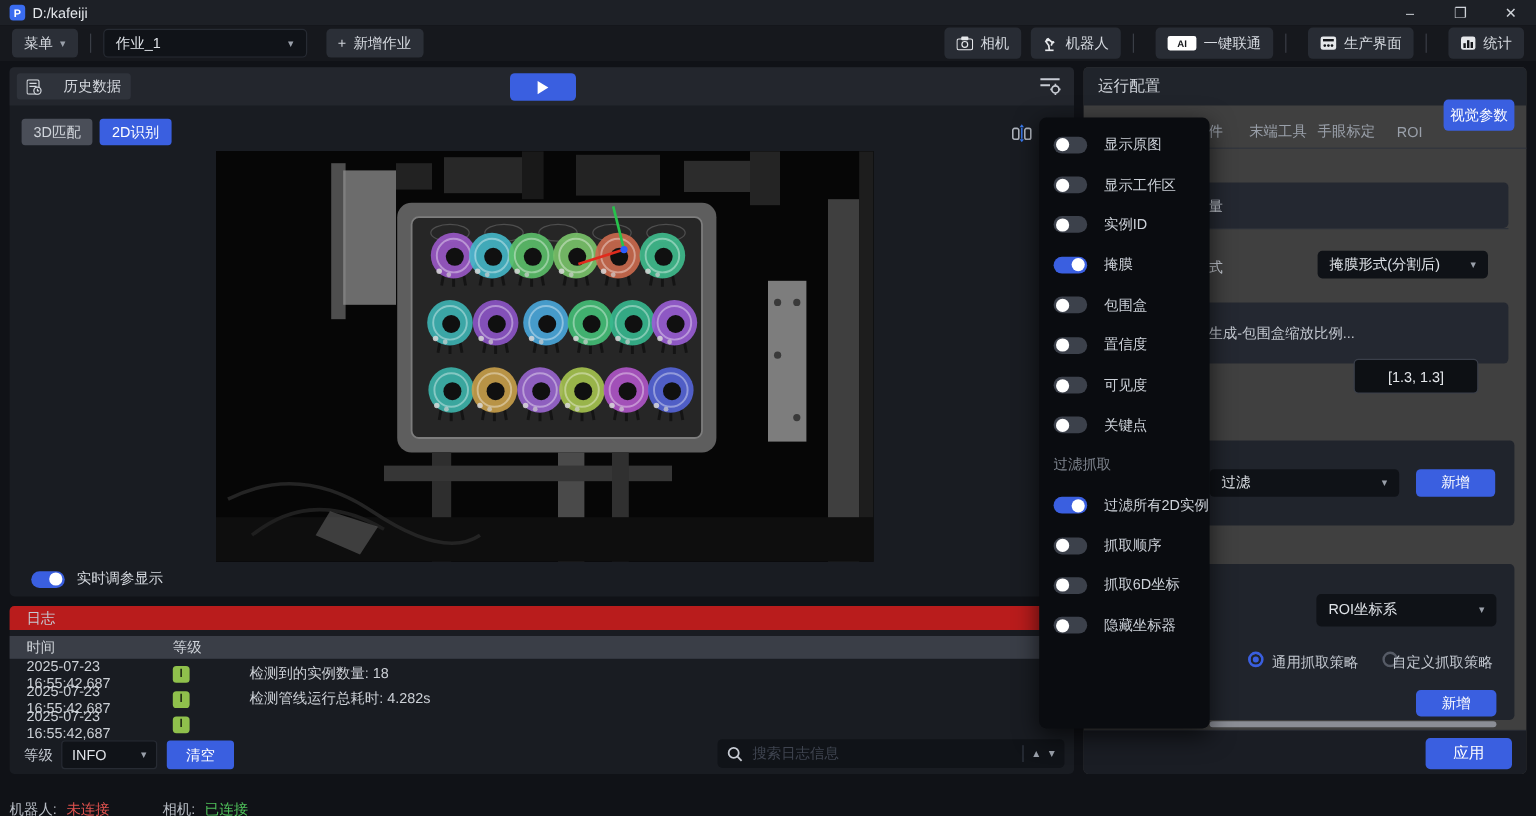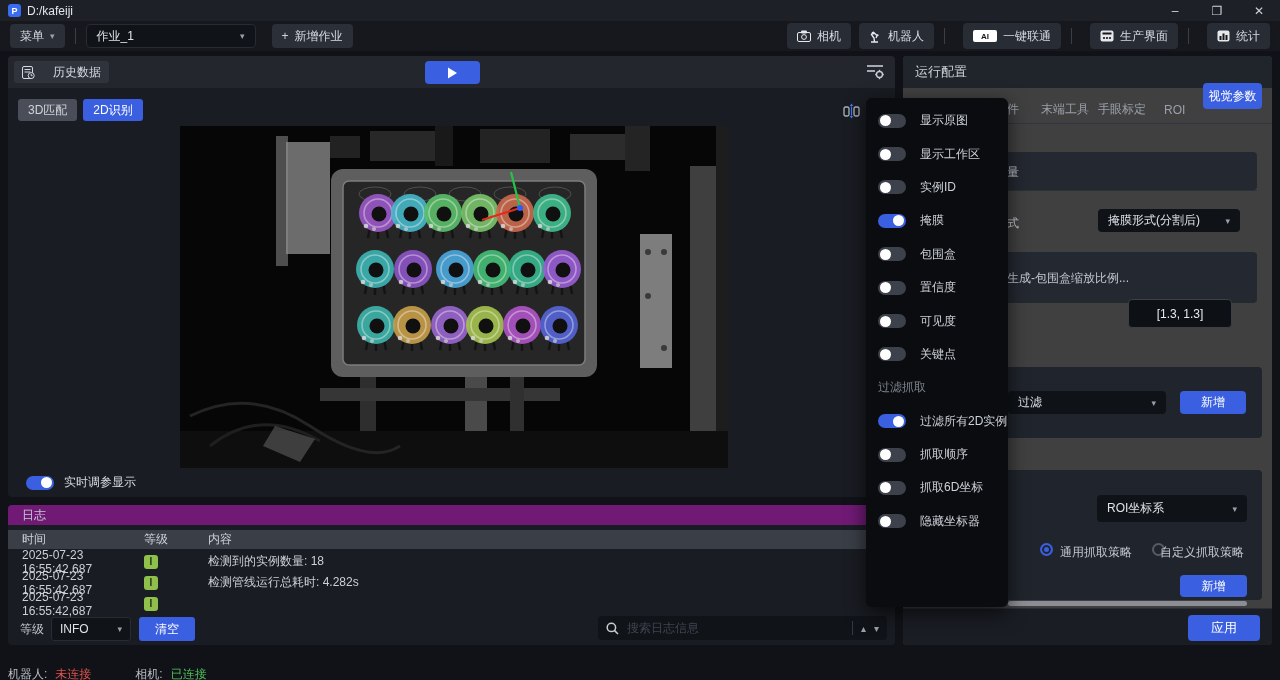--- a/index.html
+++ b/index.html
@@ -38,21 +38,21 @@
   .fit-ico { position:absolute; left:835px; top:47px; }
   .cam-image { position:absolute; left:172px; top:70px; width:548px; height:342px; background:#060606; }
   .realtime-row { position:absolute; left:18px; top:418px; display:flex; align-items:center; gap:10px; }
   
   .pill { width:28px; height:14px; border-radius:8px; position:relative; background:#3c414b; flex:0 0 auto; }
   .pill .knob { position:absolute; top:1.5px; left:2px; width:11px; height:11px; border-radius:50%; background:#fff; }
   .pill.on { background:#3a5fe0; }
   .pill.on .knob { left:auto; right:2px; }
   
   .log-panel { position:absolute; left:8px; top:505px; width:887px; height:140px; background:#191c22; border-radius:4px; }
-  .log-title { height:20px; background:#701a75; border-radius:4px 4px 0 0; display:flex; align-items:center; padding-left:14px; color:#c6cad2; }
+  .log-title { height:20px; background:#b91c1c; border-radius:4px 4px 0 0; display:flex; align-items:center; padding-left:14px; color:#c6cad2; }
   .log-head { position:absolute; left:0; top:25px; width:887px; height:19px; background:#3a3e47; display:flex; align-items:center; color:#d0d4da; }
   .log-rows { position:absolute; left:0; top:46px; width:887px; }
   .log-row { height:21px; display:flex; align-items:center; color:#ccd0d6; }
   .c-time { width:136px; padding-left:14px; flex:0 0 auto; }
   .c-level { width:64px; flex:0 0 auto; }
   .c-content { flex:1; }
   .lvl-badge { width:14px; height:14px; border-radius:3px; background:#8fc04c; color:#253317; font-size:10px; font-weight:bold; display:flex; align-items:center; justify-content:center; }
   .log-controls { position:absolute; left:0; top:111px; width:887px; height:26px; display:flex; align-items:center; }
   .lvl-select { width:80px; height:24px; background:#101318; border:1px solid #272b33; border-radius:3px; display:flex; align-items:center; padding:0 8px; color:#e0e3e8; margin-left:7px; }
   .lvl-select .chev { margin-left:auto; }
@@ -445,21 +445,20 @@
         </div>
       <span>实时调参显示</span>
     </div>
   </div>
 
   <div class="log-panel">
     <div class="log-title">日志</div>
     <div class="log-head">
       <span class="c-time">时间</span>
       <span class="c-level">等级</span>
-      <span class="c-content">内容</span>
     </div>
     <div class="log-rows" id="log-rows">
         <div class="log-row">
           <span class="c-time">2025-07-23 16:55:42,687</span>
           <span class="c-level">
             <span class="lvl-badge">I</span>
           </span>
           <span class="c-content">检测到的实例数量: 18</span>
         </div>
         <div class="log-row">

